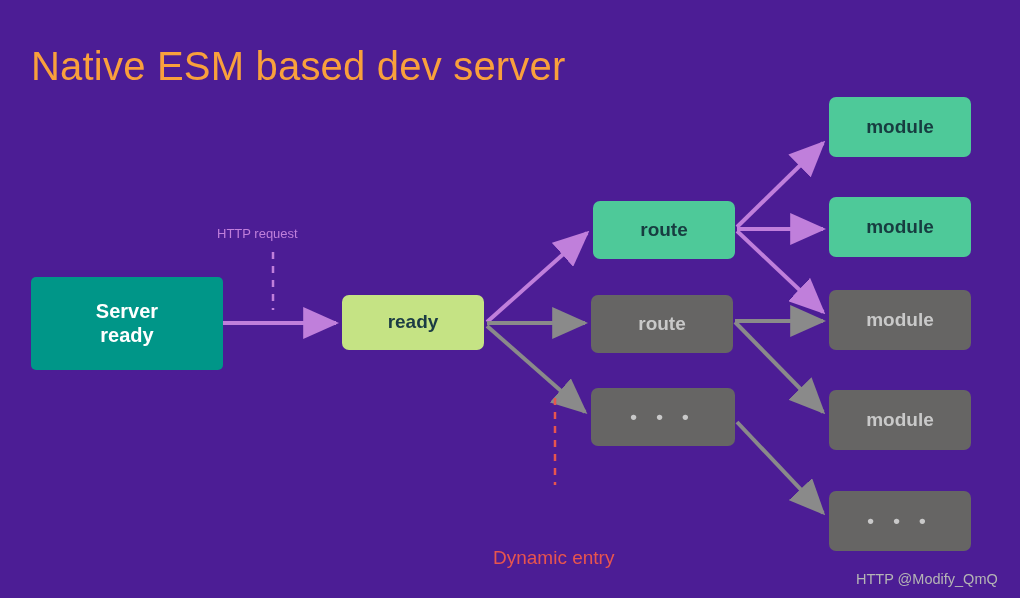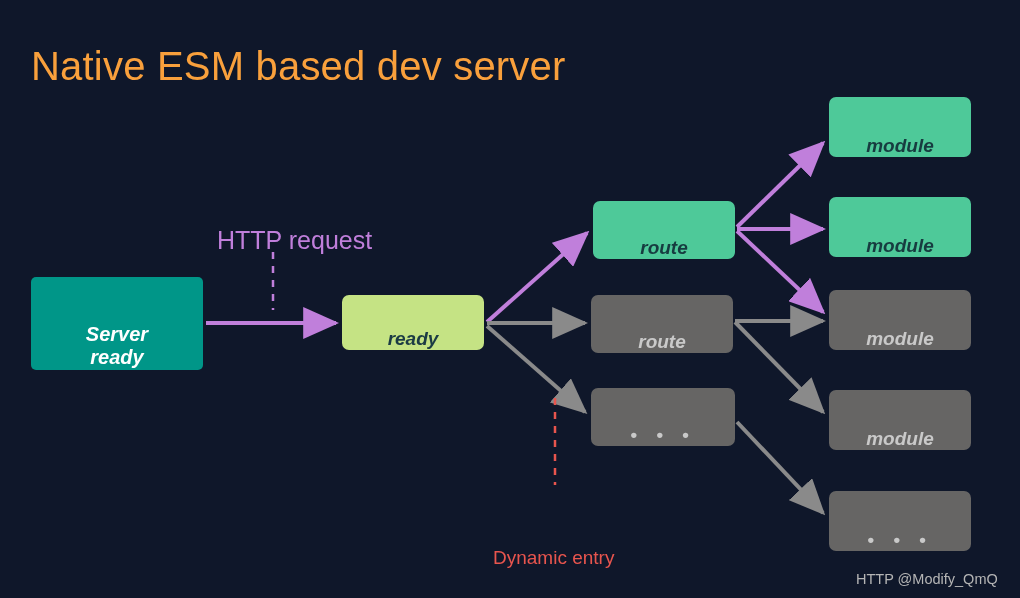--- a/index.html
+++ b/index.html
@@ -4,21 +4,21 @@
 <style>
   html, body {
     margin: 0;
     padding: 0;
     background: #ffffff;
   }
   #canvas {
     position: relative;
     width: 1020px;
     height: 598px;
-    background: #0f172a;
+    background: #4c1d95;
     overflow: hidden;
     font-family: "Liberation Sans", sans-serif;
   }
   #edges {
     position: absolute;
     left: 0;
     top: 0;
     width: 1020px;
     height: 598px;
     pointer-events: none;
@@ -31,25 +31,24 @@
     font-weight: 400;
     color: #f9a03c;
     letter-spacing: 0.2px;
     white-space: nowrap;
   }
   .node {
     position: absolute;
     box-sizing: border-box;
     border-radius: 7px;
     display: flex;
-    align-items: flex-end;
+    align-items: center;
     justify-content: center;
     text-align: center;
     line-height: 1.18;
-    font-style: italic;
   }
   .node-server {
     background: #009688;
     color: #ffffff;
     font-weight: bold;
     font-size: 20px;
     border-radius: 5px;
   }
   .node-entry {
     background: #c5e384;
@@ -74,21 +73,21 @@
     font-size: 19px;
   }
   .label {
     position: absolute;
     white-space: pre;
   }
   .label-http {
     left: 217px;
     top: 226px;
     color: #c07fdb;
-    font-size: 25px;
+    font-size: 13px;
   }
   .label-dynamic {
     left: 493px;
     top: 494px;
     color: #e8554e;
     font-size: 19px;
     line-height: 1.35;
   }
   .watermark {
     position: absolute;
@@ -134,21 +133,21 @@
 
     <line x1="735" y1="322" x2="823" y2="412" stroke="#8a8a8a" stroke-width="4" marker-end="url(#ah-gray)"></line>
 
     <line x1="737" y1="422" x2="823" y2="513" stroke="#8a8a8a" stroke-width="4" marker-end="url(#ah-gray)"></line>
 
     <line x1="273" y1="252" x2="273" y2="310" stroke="#c07fdb" stroke-width="2.5" stroke-dasharray="7,7"></line>
 
     <line x1="555" y1="398" x2="555" y2="485" stroke="#e8554e" stroke-width="2.5" stroke-dasharray="7,7"></line>
   </svg>
 
-  <div class="node node-server" style="left:31px; top:277px; width:172px; height:93px;">
+  <div class="node node-server" style="left:31px; top:277px; width:192px; height:93px;">
     <span style="white-space:pre-line;">Server
 ready</span>
   </div>
 
   <div class="node node-entry" style="left:342px; top:295px; width:142px; height:55px;">
     <span>ready</span>
   </div>
 
   <div class="node node-green" style="left:593px; top:201px; width:142px; height:58px;">
     <span>route</span>

